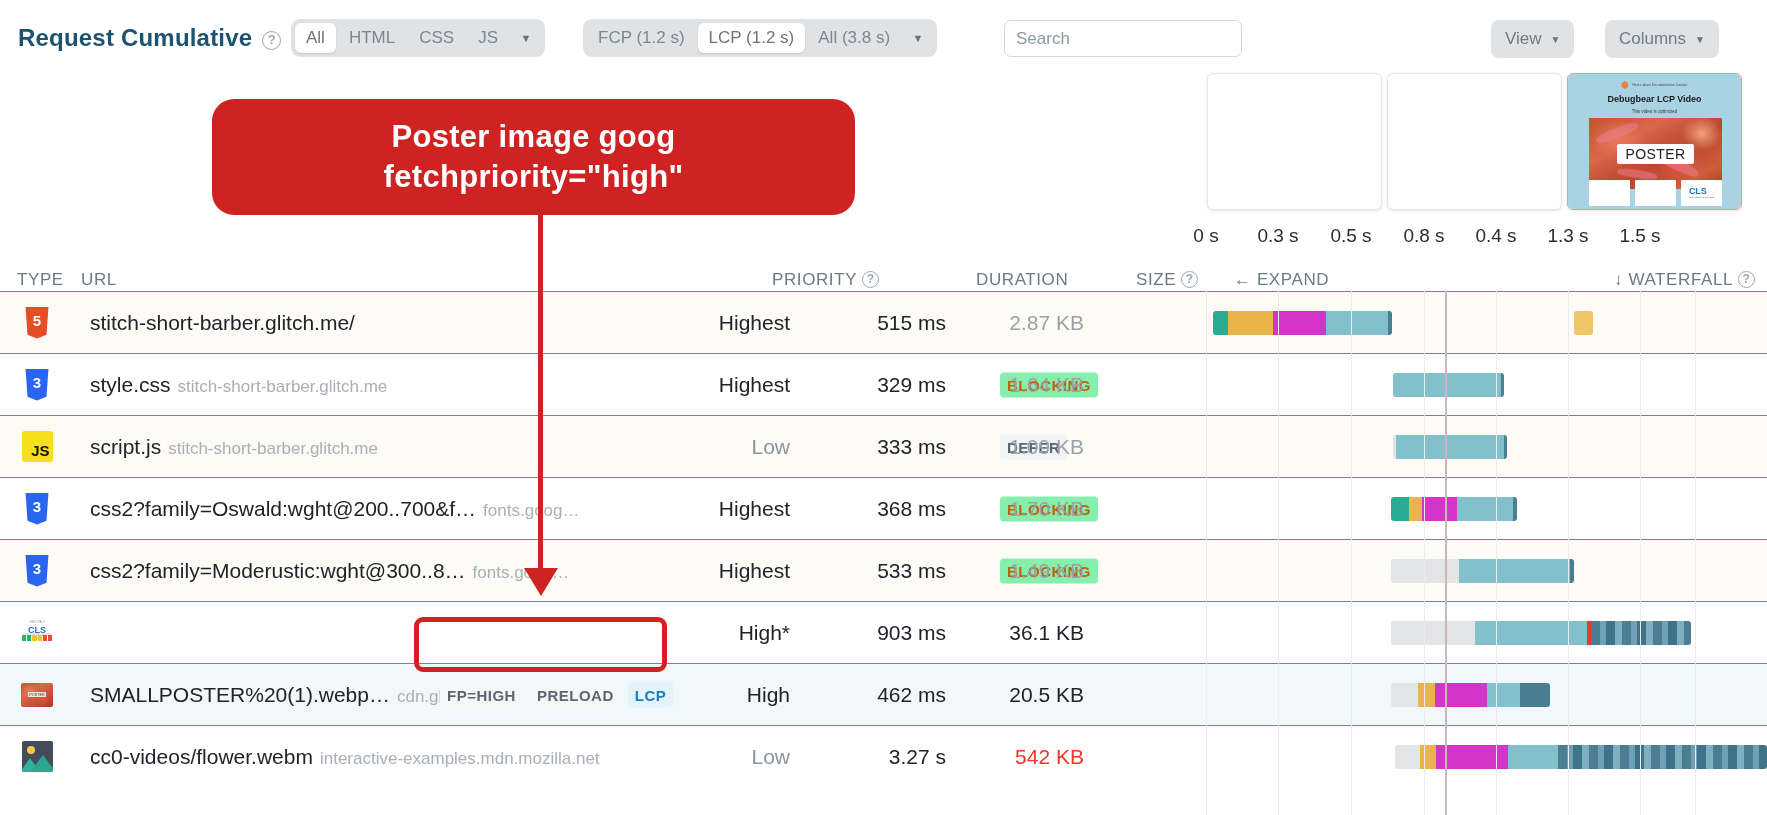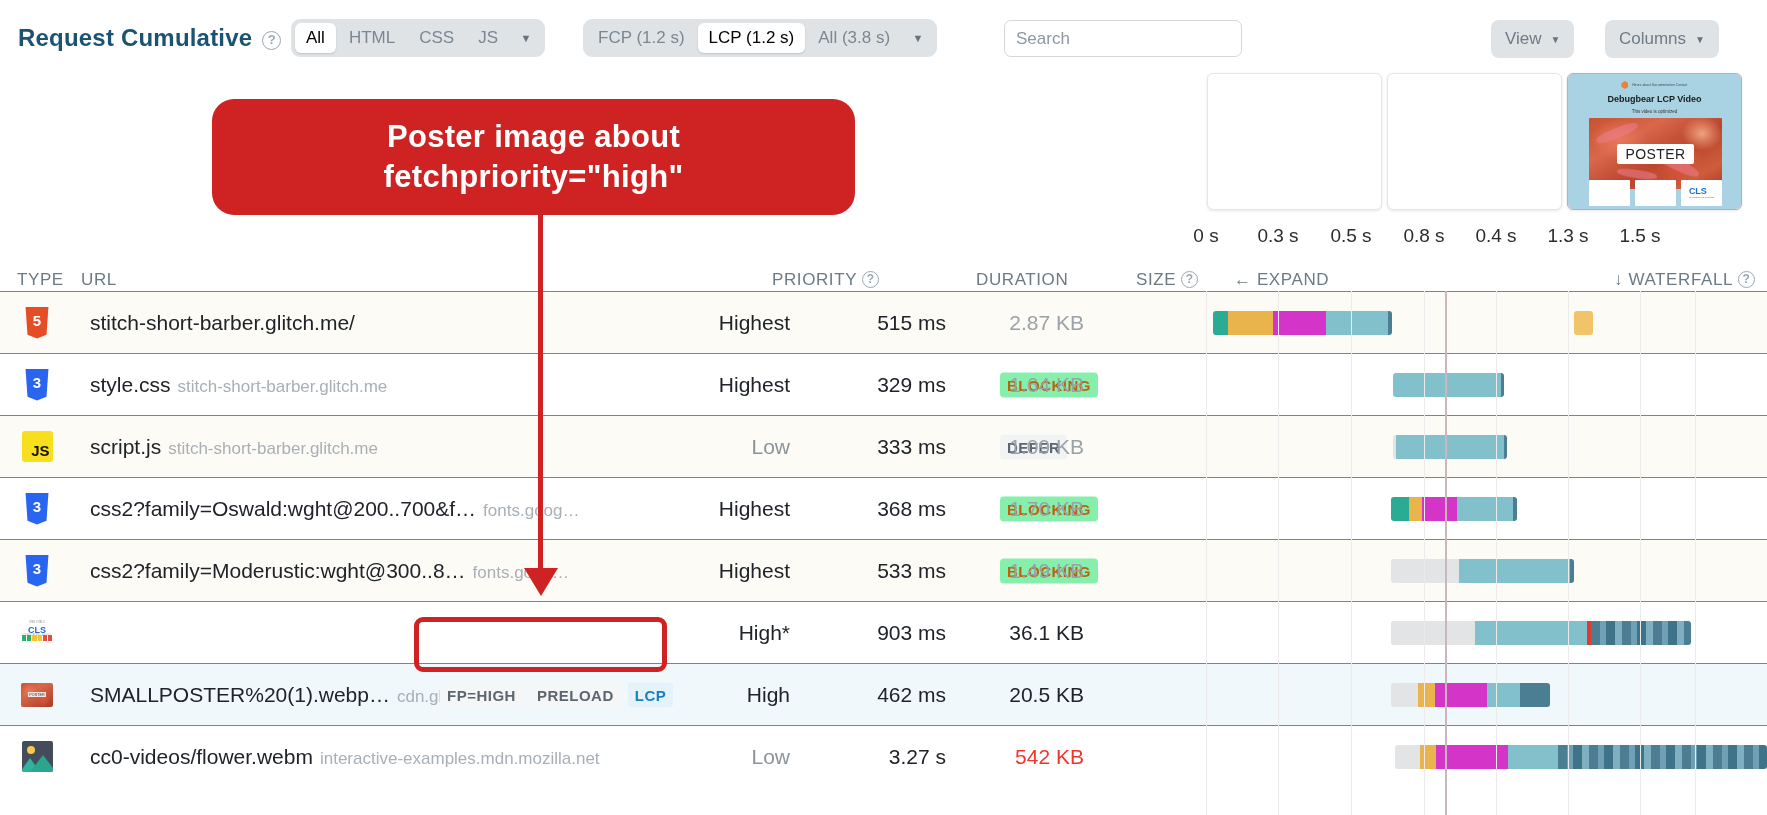--- a/index.html
+++ b/index.html
@@ -64,21 +64,21 @@
     height: 30px;
     padding: 0 11px;
     border-radius: 6px;
     font-size: 17px;
     color: #7b8792;
     white-space: nowrap;
     cursor: pointer;
   }
   .seg-btn.active {
     background: #ffffff;
-    color: #000000;
+    color: #737373;
     box-shadow: 0 1px 2px rgba(0,0,0,.14);
   }
   .seg-caret {
     display: flex;
     align-items: center;
     justify-content: center;
     width: 30px; height: 30px;
     color: #67737e;
     font-size: 11px;
     cursor: pointer;
@@ -828,18 +828,18 @@
       <div class="gridline" style="left: 306px;"></div>
       <div class="gridline" style="left: 378px;"></div>
       <div class="gridline" style="left: 450px;"></div>
       <div class="gridline" style="left: 505px;"></div>
       <div class="marker-lcp" style="left: 255px;"></div>
     </div>
 
   <div class="arrow-stem"></div>
   <div class="arrow-head"></div>
   <div class="callout">
-    <div class="callout-line">Poster image about</div>
+    <div class="callout-line">Poster image goog</div>
     <div class="callout-line">fetchpriority="high"</div>
   </div>
   <div class="highlight-box"></div>
 
 </div>
 
 </body></html>

